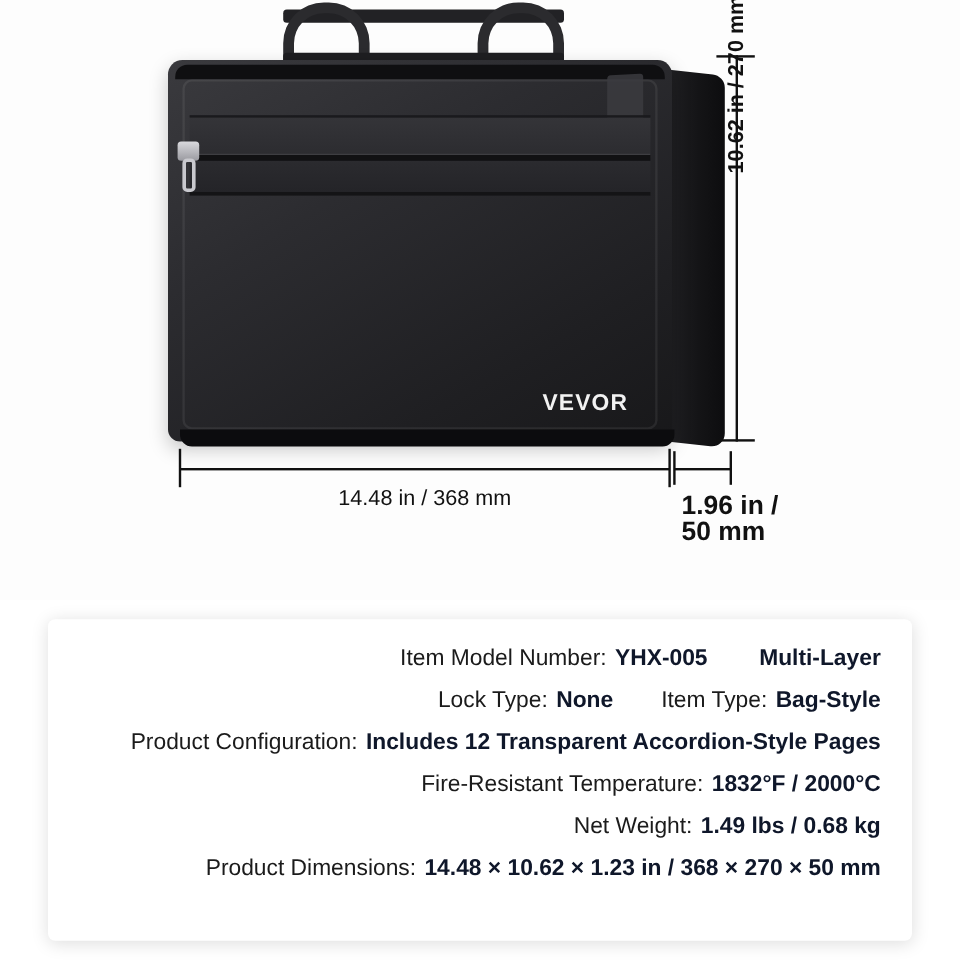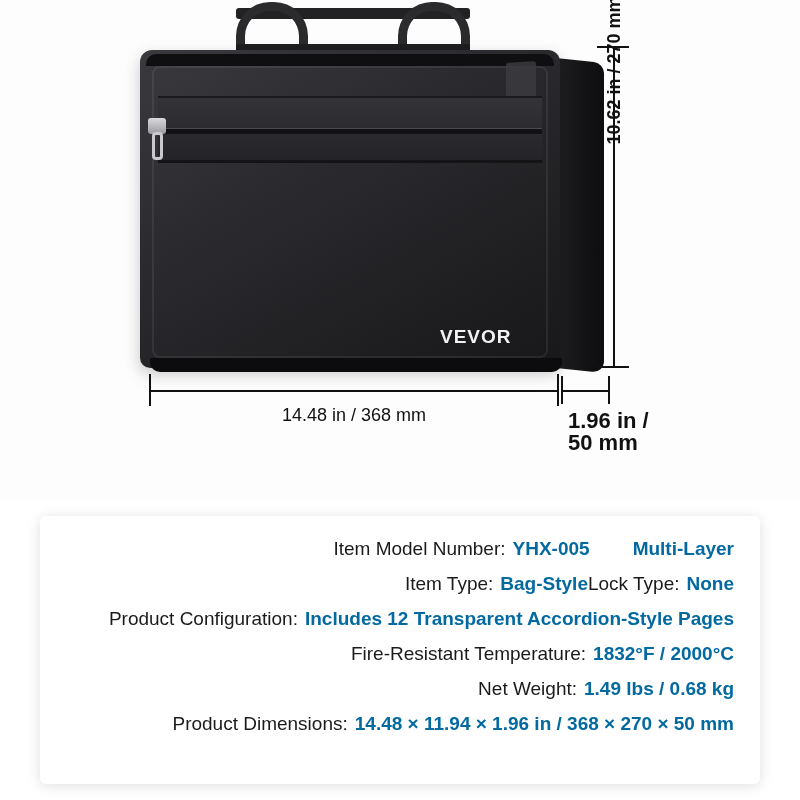--- a/index.html
+++ b/index.html
@@ -162,21 +162,21 @@
     left: 150px;
     top: 358px;
     width: 412px;
     height: 14px;
     background: #0c0c0e;
     border-radius: 0 0 10px 10px;
   }
 
   .brand-text {
     position: absolute;
-    left: 440px;
+    left: 452px;
     top: 326px;
     color: #f2f2f2;
     font-size: 19px;
     font-weight: bold;
     letter-spacing: 1px;
     font-family: "Liberation Sans", sans-serif;
   }
 
   
   .dim-line-v {
@@ -266,21 +266,21 @@
     align-items: baseline;
     margin-bottom: 13px;
     font-size: 19px;
     white-space: nowrap;
     justify-content: flex-end;
   }
   .spec-label {
     color: #1b1b1b;
   }
   .spec-value {
-    color: #0369a1;
+    color: #0f172a;
     font-weight: bold;
     margin-left: 7px;
   }
   .spec-pair {
     display: flex;
     align-items: baseline;
   }
   .spec-pair.second {
     margin-left: 36px;
   }
@@ -336,28 +336,28 @@
     <div class="spec-pair">
       <span class="spec-label">Item Model Number:</span>
       <span class="spec-value">YHX-005</span>
     </div>
     <div class="spec-pair second">
       <span class="spec-value">Multi-Layer</span>
     </div>
   </div>
 
   <div class="spec-row">
+    <div class="spec-pair">
+      <span class="spec-label">Lock Type:</span>
+      <span class="spec-value">None</span>
+    </div>
     <div class="spec-pair second tight">
       <span class="spec-label">Item Type:</span>
       <span class="spec-value">Bag-Style</span>
     </div>
-    <div class="spec-pair">
-      <span class="spec-label">Lock Type:</span>
-      <span class="spec-value">None</span>
-    </div>
   </div>
 
   <div class="spec-row">
     <div class="spec-pair">
       <span class="spec-label">Product Configuration:</span>
       <span class="spec-value">Includes 12 Transparent Accordion-Style Pages</span>
     </div>
   </div>
 
   <div class="spec-row">
@@ -370,17 +370,17 @@
   <div class="spec-row">
     <div class="spec-pair">
       <span class="spec-label">Net Weight:</span>
       <span class="spec-value">1.49 lbs / 0.68 kg</span>
     </div>
   </div>
 
   <div class="spec-row">
     <div class="spec-pair">
       <span class="spec-label">Product Dimensions:</span>
-      <span class="spec-value">14.48 × 11.94 × 1.96 in / 368 × 270 × 50 mm</span>
+      <span class="spec-value">14.48 × 10.62 × 1.23 in / 368 × 270 × 50 mm</span>
     </div>
   </div>
 
 </div>
 
 </body></html>

